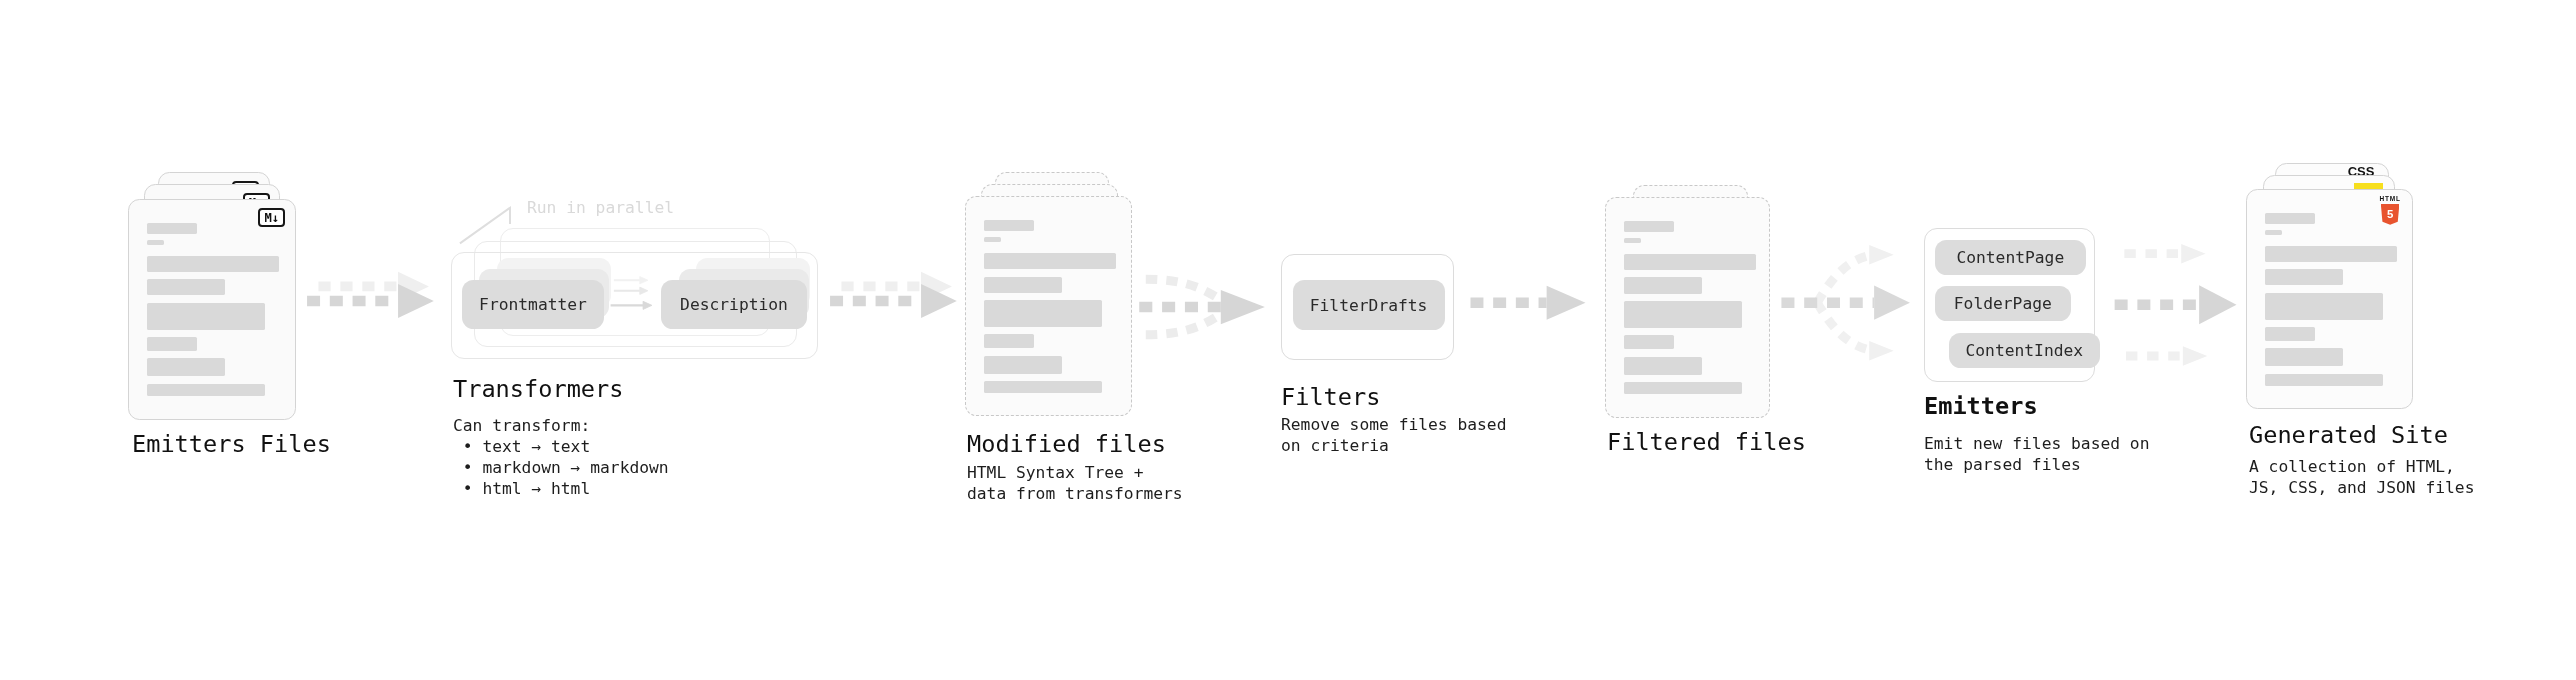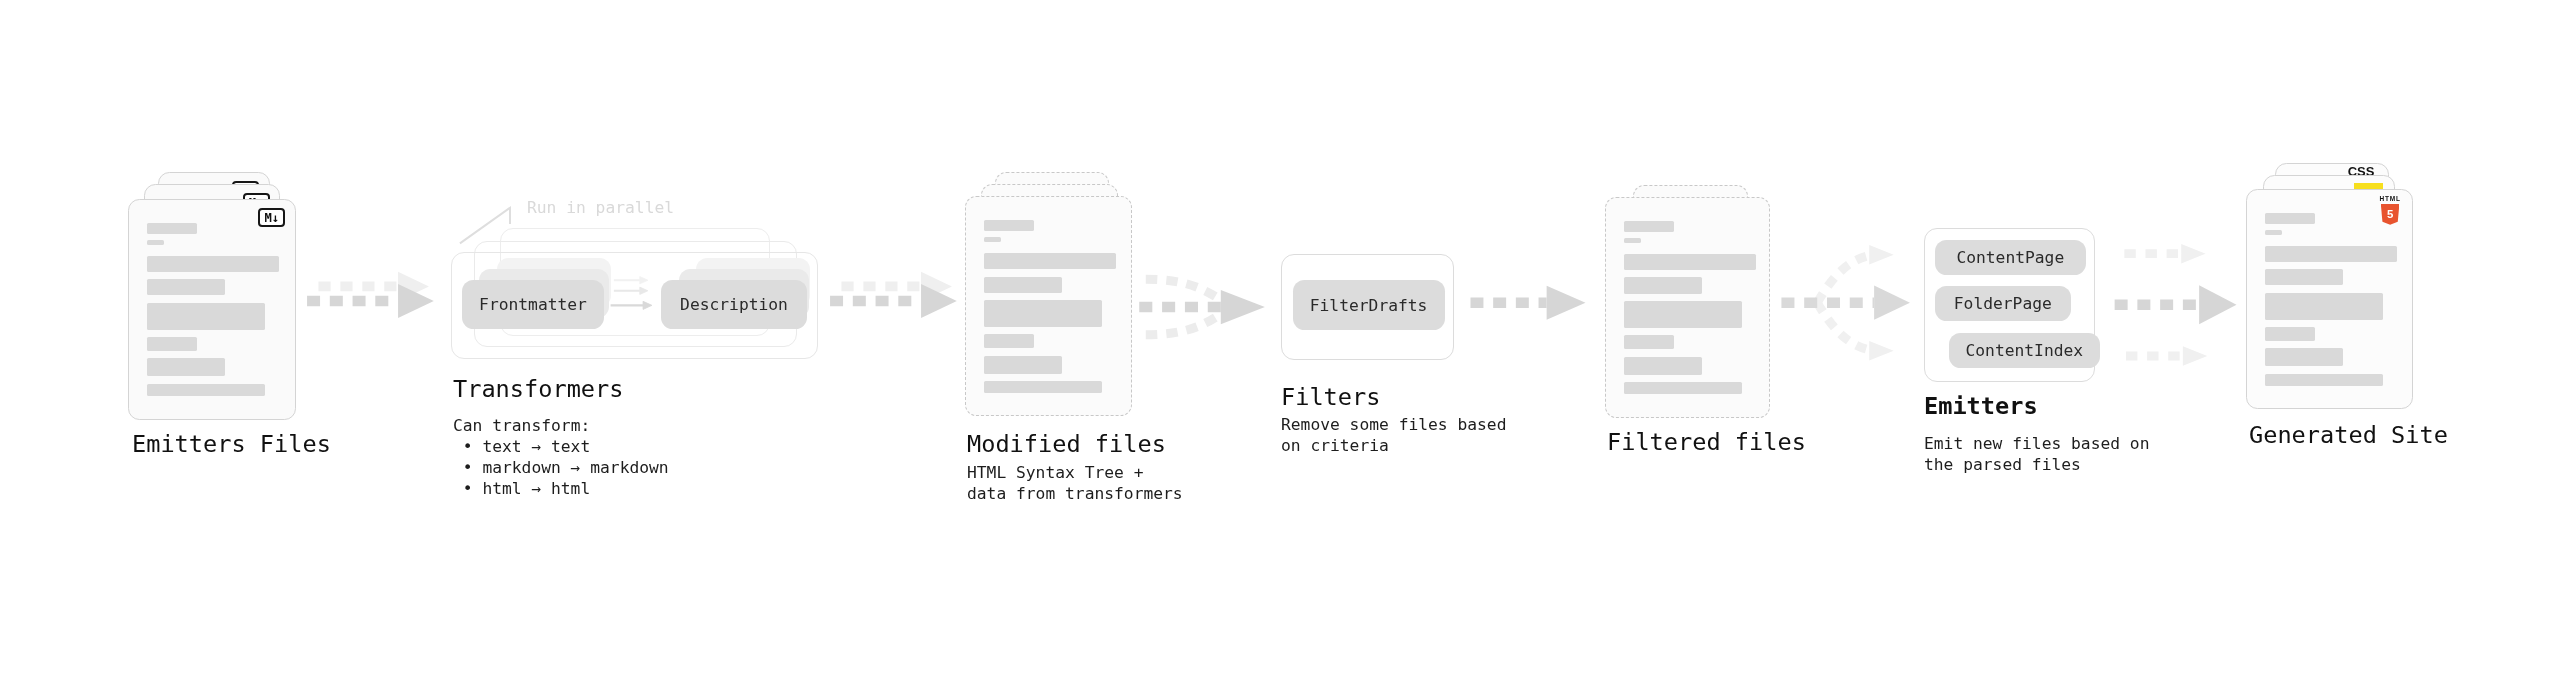--- a/index.html
+++ b/index.html
@@ -241,15 +241,17 @@
           <i class="b3"></i>
           <i class="b4"></i>
           <i class="b5"></i>
           <i class="b6"></i>
           <i class="b7"></i>
           <i class="b8"></i>
       </div>
     </div>
   </div>
   <div class="stage-label" style="left:2249px;top:421px;">Generated Site</div>
+  <div class="stage-desc" style="left:2249px;top:456px;">A collection of HTML,
+JS, CSS, and JSON files</div>
 
 </div>
 
 
 </body></html>

